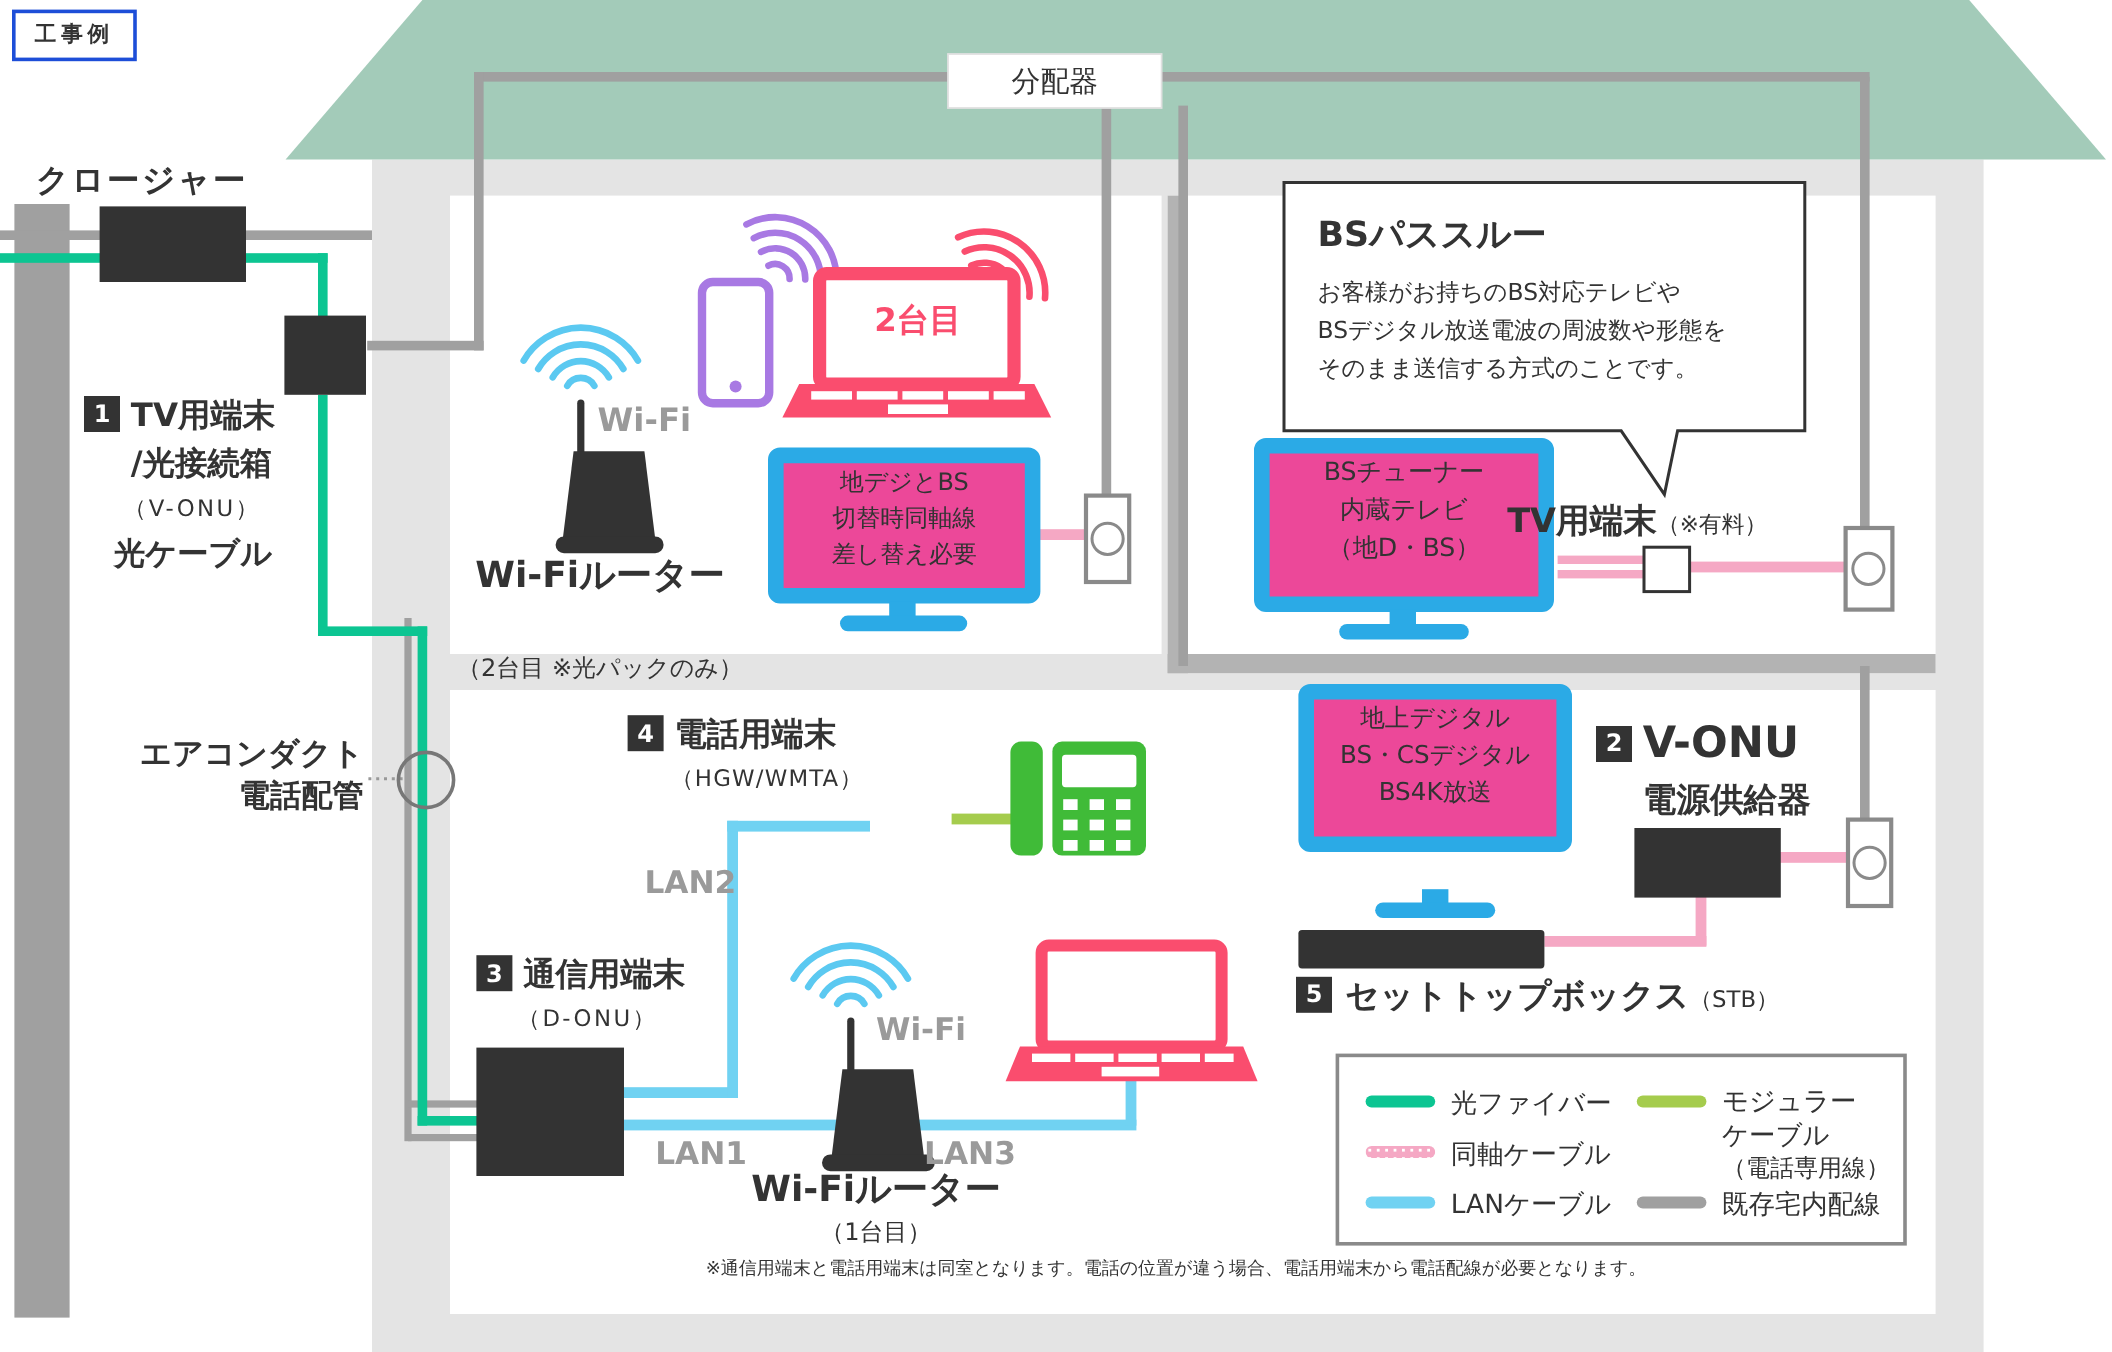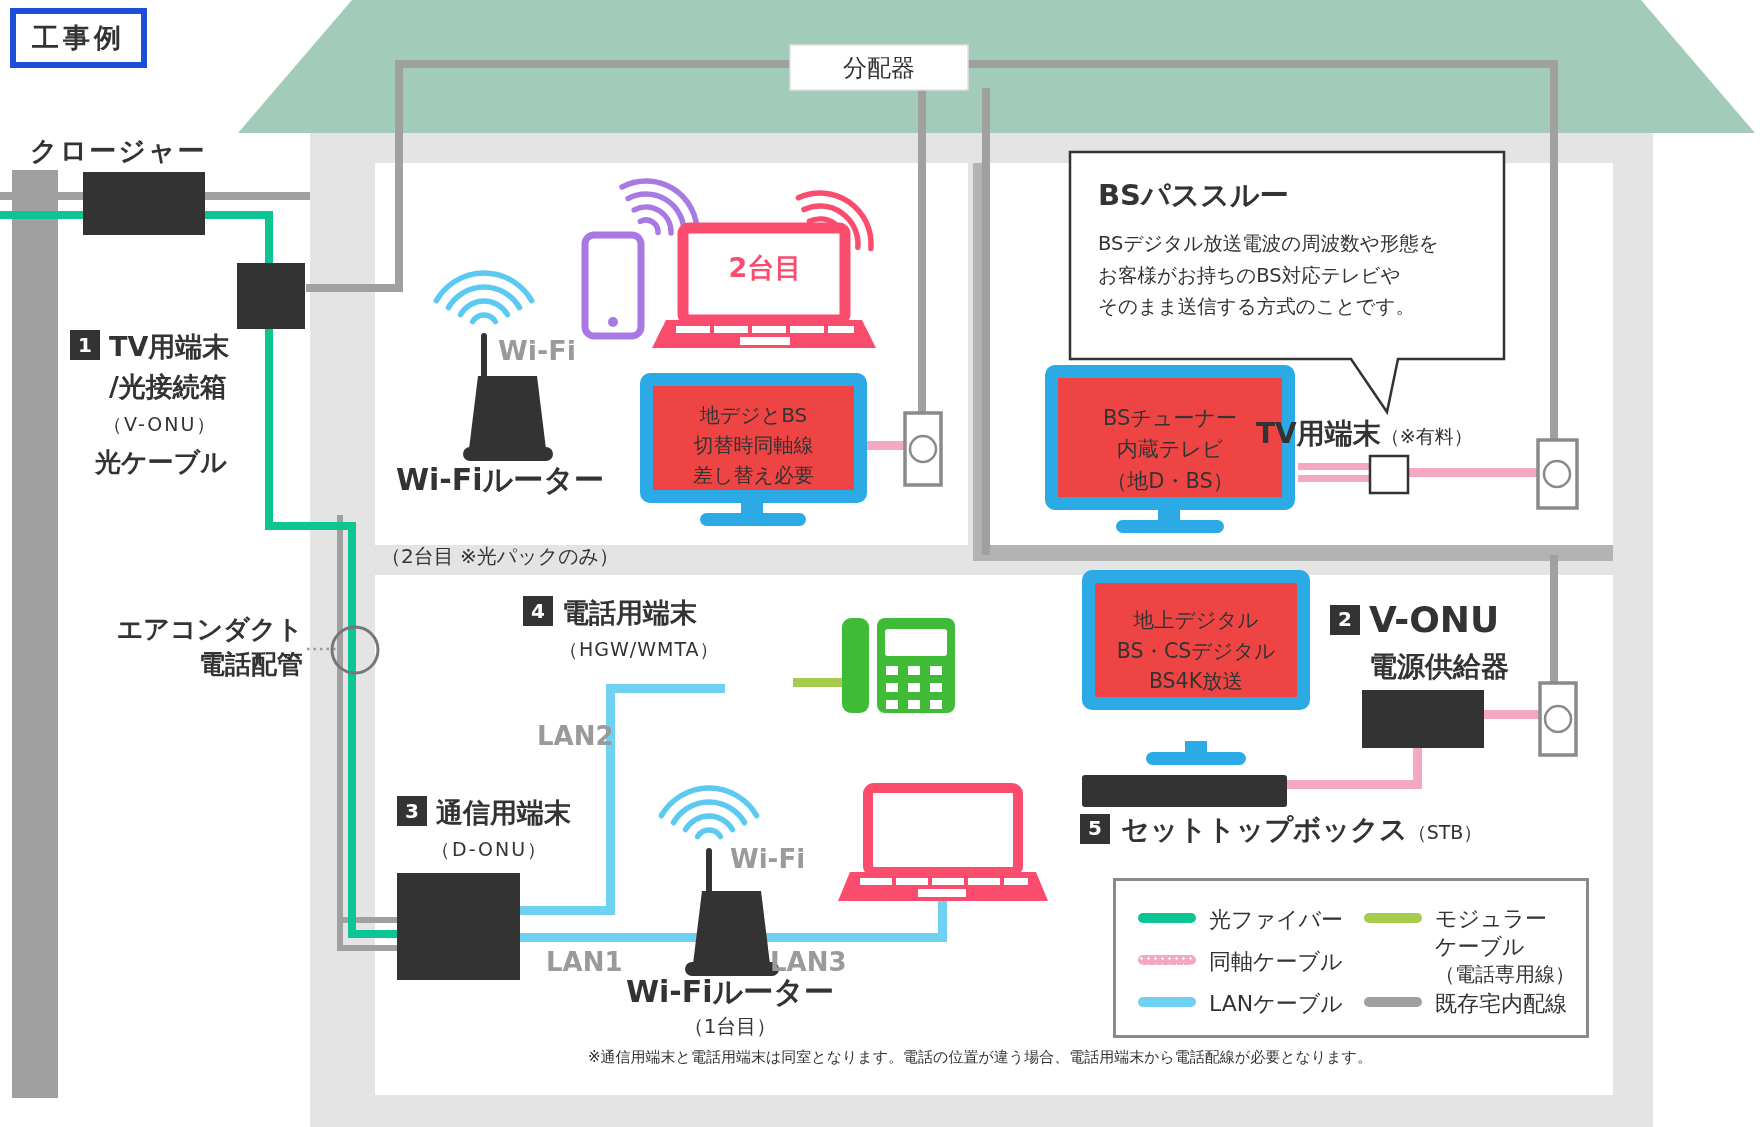--- a/index.html
+++ b/index.html
@@ -10,22 +10,22 @@
   .wall{background:#e4e4e4;}
   .room{background:#ffffff;}
   .room-br{border-left:17px solid #b3b3b3;border-bottom:16px solid #b3b3b3;box-sizing:border-box;background:#fff;}
   svg.layer{position:absolute;left:0;top:0;z-index:2;}
   .lbl{position:absolute;z-index:3;line-height:1.25;}
   .b{font-weight:bold;}
   .gray{color:#9a9a9a;}
   .badge{display:inline-flex;align-items:center;justify-content:center;
          width:30px;height:30px;background:#333;color:#fff;font-weight:bold;font-size:20px;flex:0 0 30px;}
   .itemrow{display:flex;gap:9px;align-items:flex-start;}
-  .tv{position:absolute;z-index:3;border:13px solid #2baae6;border-radius:10px;background:#ef4444;
-      display:flex;align-items:flex-end;justify-content:center;text-align:center;box-sizing:border-box;}
+  .tv{position:absolute;z-index:3;border:13px solid #2baae6;border-radius:10px;background:#ec4899;
+      display:flex;align-items:flex-start;justify-content:center;text-align:center;box-sizing:border-box;}
   .tv .scr{font-size:20px;line-height:1.5;}
   .tvneck{position:absolute;z-index:3;background:#2baae6;}
   .tvbase{position:absolute;z-index:3;background:#2baae6;border-radius:7px;}
   .bsnote{position:absolute;z-index:3;left:1070px;top:152px;width:434px;box-sizing:border-box;padding:24px 28px;}
   .bsnote .t{font-size:29px;font-weight:bold;margin-bottom:12px;}
   .bsnote .l{font-size:19.5px;line-height:1.62;}
   .legend{position:absolute;z-index:3;left:1113px;top:878px;width:476px;height:160px;
           background:#fff;border:3px solid #8a8a8a;box-sizing:border-box;}
   .li{position:absolute;display:flex;align-items:flex-start;gap:13px;font-size:22px;}
   .sw{width:58px;height:10px;border-radius:5px;margin-top:8px;flex:0 0 58px;}
@@ -195,21 +195,21 @@
         <rect x="860" y="878" width="32" height="7"></rect>
           <rect x="896" y="878" width="32" height="7"></rect>
         <rect x="932" y="878" width="32" height="7"></rect>
           <rect x="968" y="878" width="32" height="7"></rect>
         <rect x="1004" y="878" width="24" height="7"></rect>
         <rect x="918" y="889" width="48" height="8"></rect>
       </g>
     </g>
   </svg>
 
-  <div class="lbl b" style="left:10px;top:8px;border:6px solid #1d4ed8;padding:7px 16px;font-size:27px;letter-spacing:4px;"><span>工事例</span></div>
+  <div class="lbl b" style="left:10px;top:8px;border:3px solid #1d4ed8;padding:7px 16px;font-size:18px;letter-spacing:4px;"><span>工事例</span></div>
 
   <div class="lbl b" style="left:30px;top:134px;font-size:27px;letter-spacing:2px;"><span>クロージャー</span></div>
 
   <div class="lbl" style="left:70px;top:330px;">
     <div class="itemrow">
       <span class="badge">1</span>
       <div>
         <div class="b" style="font-size:27px;">TV用端末</div>
         <div class="b" style="font-size:27px;margin-top:6px;">/光接続箱</div>
         <div style="font-size:19px;letter-spacing:2px;margin-top:9px;margin-left:-6px;">（V-ONU）</div>
@@ -238,22 +238,22 @@
       <div>地デジとBS</div>
       <div>切替時同軸線</div>
       <div>差し替え必要</div>
     </div>
   </div>
   <div class="tvneck" style="left:741px;top:501px;width:22px;height:15px;"></div>
   <div class="tvbase" style="left:700px;top:513px;width:106px;height:13px;"></div>
 
   <div class="bsnote">
     <div class="t">BSパススルー</div>
+    <div class="l">お客様がお持ちのBS対応テレビや</div>
     <div class="l">BSデジタル放送電波の周波数や形態を</div>
-    <div class="l">お客様がお持ちのBS対応テレビや</div>
     <div class="l">そのまま送信する方式のことです。</div>
   </div>
 
   <div class="tv" style="left:1045px;top:365px;width:250px;height:145px;">
     <div class="scr" style="font-size:21px;">
       <div>BSチューナー</div>
       <div>内蔵テレビ</div>
       <div>（地D・BS）</div>
     </div>
   </div>

